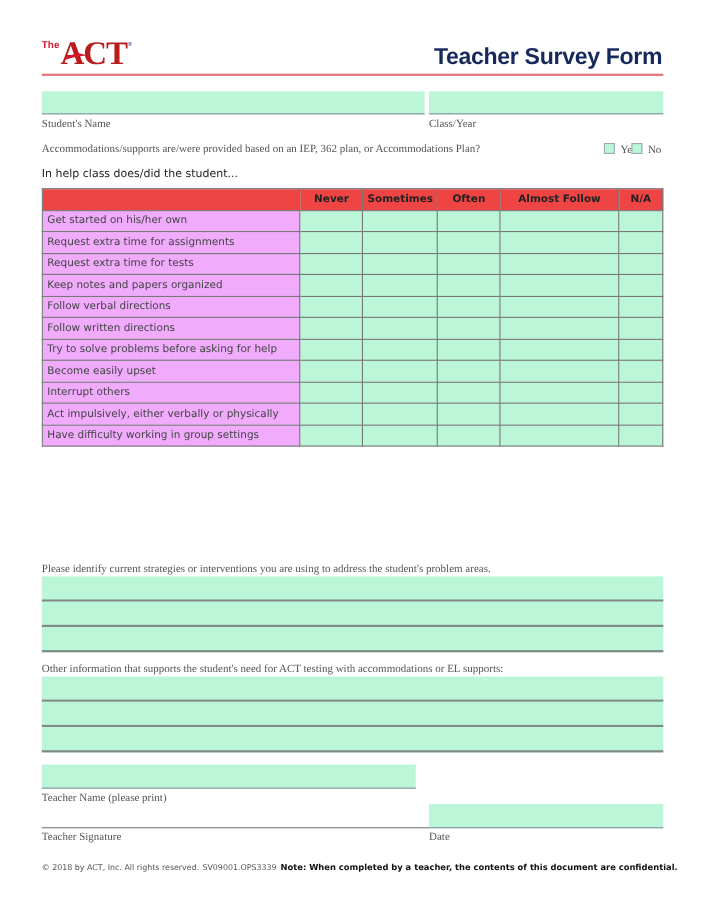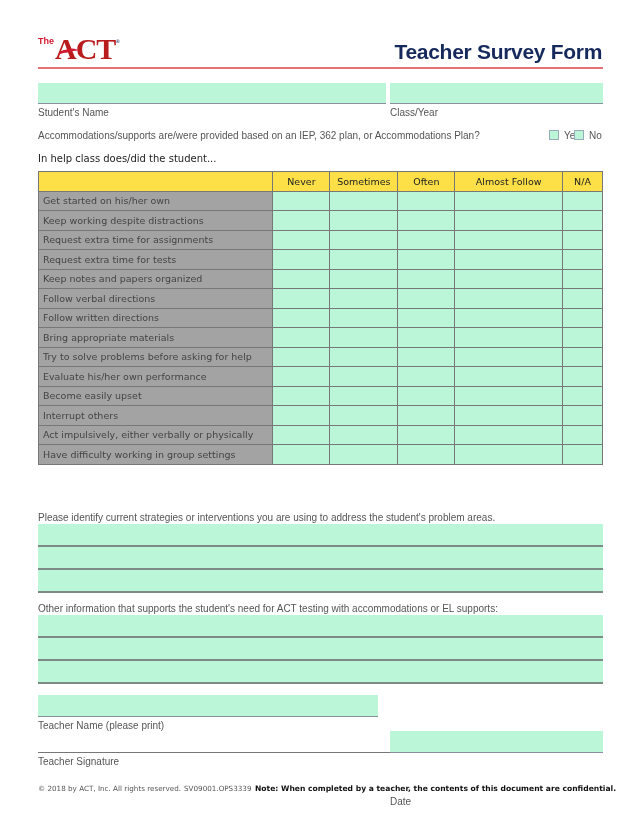--- a/index.html
+++ b/index.html
@@ -8,29 +8,29 @@
     .abs { position: absolute; }
     .logo { left: 38px; top: 36px; height: 26px; display: flex; }
     .logo-the { color: #d3182e; font-family: "Liberation Sans", sans-serif; font-weight: bold; font-size: 9px; margin-right: 1px; margin-bottom: 12px; }
     .logo-act { color: #b91c1c; font-family: "Liberation Serif", serif; font-weight: bold; font-size: 30px; line-height: 26px; letter-spacing: -1px; position: relative; }
     .logo-swoosh { position: absolute; left: 3px; top: 13px; width: 20px; height: 5px; border-top: 3px solid #d3182e; border-radius: 50% 50% 0 0; transform: rotate(-12deg); }
     .logo-reg { color: #1d2f6b; font-size: 5px; align-self: flex-start; margin-top: 2px; }
     .title { right: 38px; top: 40px; color: #16295c; font-family: "Liberation Sans", sans-serif; font-weight: bold; font-size: 21px; letter-spacing: -0.3px; }
     .red-rule { left: 38px; top: 67px; width: 565px; height: 2px; background: #e57277; }
 
     .field { background: #bcf6d9; border-bottom: 1px solid #8890a0; }
-    .label { font-size: 10px; color: #555; font-weight: 300; font-family: Liberation Sans, sans-serif; }
+    .label { font-size: 10px; color: #555; font-weight: 300; font-family: Liberation Serif, serif; }
     .label-dark { font-size: 10px; color: #222; }
 
     .check { display: inline-block; width: 8px; height: 8px; background: #bcf6d9; border: 1px solid #9ab; vertical-align: -1px; margin-right: 5px; }
 
     table.grid { position: absolute; left: 38px; top: 171px; width: 565px; border-collapse: collapse; font-size: 9.5px; }
     table.grid th, table.grid td { border: 1px solid #777; padding: 0; height: 18.5px; }
-    table.grid th { background: #fde047; font-weight: normal; color: #222; text-align: center; }
-    table.grid td.rl { background: #a3a3a3; padding-left: 4px; color: #444; text-align: left; }
+    table.grid th { background: #ef4444; font-weight: bold; color: #222; text-align: center; }
+    table.grid td.rl { background: #f0abfc; padding-left: 4px; color: #444; text-align: left; }
     table.grid td.cell { background: #bcf6d9; }
 
     .line-field { left: 38px; width: 565px; height: 21px; background: #bcf6d9; border-bottom: 2px solid #7d8a85; }
     .sig-line { border-bottom: 1px solid #777; }
 
     .footer { top: 784px; font-size: 7.2px; color: #555; }
     .footer-note { font-weight: bold; color: #111; font-size: 7.6px; text-align: right; }
   </style>
 </head>
 <body>
@@ -80,28 +80,20 @@
   <tbody>
     <tr>
         <td class="rl">Get started on his/her own</td>
         <td class="cell"></td>
         <td class="cell"></td>
         <td class="cell"></td>
         <td class="cell"></td>
         <td class="cell"></td>
       </tr>
     <tr>
-        <td class="rl">Keep working despite distractions</td>
-        <td class="cell"></td>
-        <td class="cell"></td>
-        <td class="cell"></td>
-        <td class="cell"></td>
-        <td class="cell"></td>
-      </tr>
-    <tr>
         <td class="rl">Request extra time for assignments</td>
         <td class="cell"></td>
         <td class="cell"></td>
         <td class="cell"></td>
         <td class="cell"></td>
         <td class="cell"></td>
       </tr>
     <tr>
         <td class="rl">Request extra time for tests</td>
         <td class="cell"></td>
@@ -128,37 +120,21 @@
       </tr>
     <tr>
         <td class="rl">Follow written directions</td>
         <td class="cell"></td>
         <td class="cell"></td>
         <td class="cell"></td>
         <td class="cell"></td>
         <td class="cell"></td>
       </tr>
     <tr>
-        <td class="rl">Bring appropriate materials</td>
-        <td class="cell"></td>
-        <td class="cell"></td>
-        <td class="cell"></td>
-        <td class="cell"></td>
-        <td class="cell"></td>
-      </tr>
-    <tr>
         <td class="rl">Try to solve problems before asking for help</td>
-        <td class="cell"></td>
-        <td class="cell"></td>
-        <td class="cell"></td>
-        <td class="cell"></td>
-        <td class="cell"></td>
-      </tr>
-    <tr>
-        <td class="rl">Evaluate his/her own performance</td>
         <td class="cell"></td>
         <td class="cell"></td>
         <td class="cell"></td>
         <td class="cell"></td>
         <td class="cell"></td>
       </tr>
     <tr>
         <td class="rl">Become easily upset</td>
         <td class="cell"></td>
         <td class="cell"></td>
@@ -201,17 +177,17 @@
 <div class="abs label" style="left:38px; top:603px;">Other information that supports the student's need for ACT testing with accommodations or EL supports:</div>
 <div class="abs line-field" style="top:615px;"></div>
 <div class="abs line-field" style="top:638px;"></div>
 <div class="abs line-field" style="top:661px;"></div>
 
 <div class="abs field" style="left:38px; top:695px; width:340px; height:21px;"></div>
 <div class="abs label" style="left:38px; top:720px;">Teacher Name (please print)</div>
 <div class="abs sig-line" style="left:38px; top:752px; width:352px; height:0;"></div>
 <div class="abs field" style="left:390px; top:731px; width:213px; height:21px;"></div>
 <div class="abs label" style="left:38px; top:756px;">Teacher Signature</div>
-<div class="abs label" style="left:390px; top:756px;margin-top:40px;">Date</div>
+<div class="abs label" style="left:390px; top:756px;">Date</div>
 
 <div class="abs footer" style="left:38px;">© 2018 by ACT, Inc. All rights reserved.</div>
 <div class="abs footer" style="left:184px;">SV09001.OPS3339</div>
 <div class="abs footer footer-note" style="left:255px;">Note: When completed by a teacher, the contents of this document are confidential.</div>
 
 </body></html>

